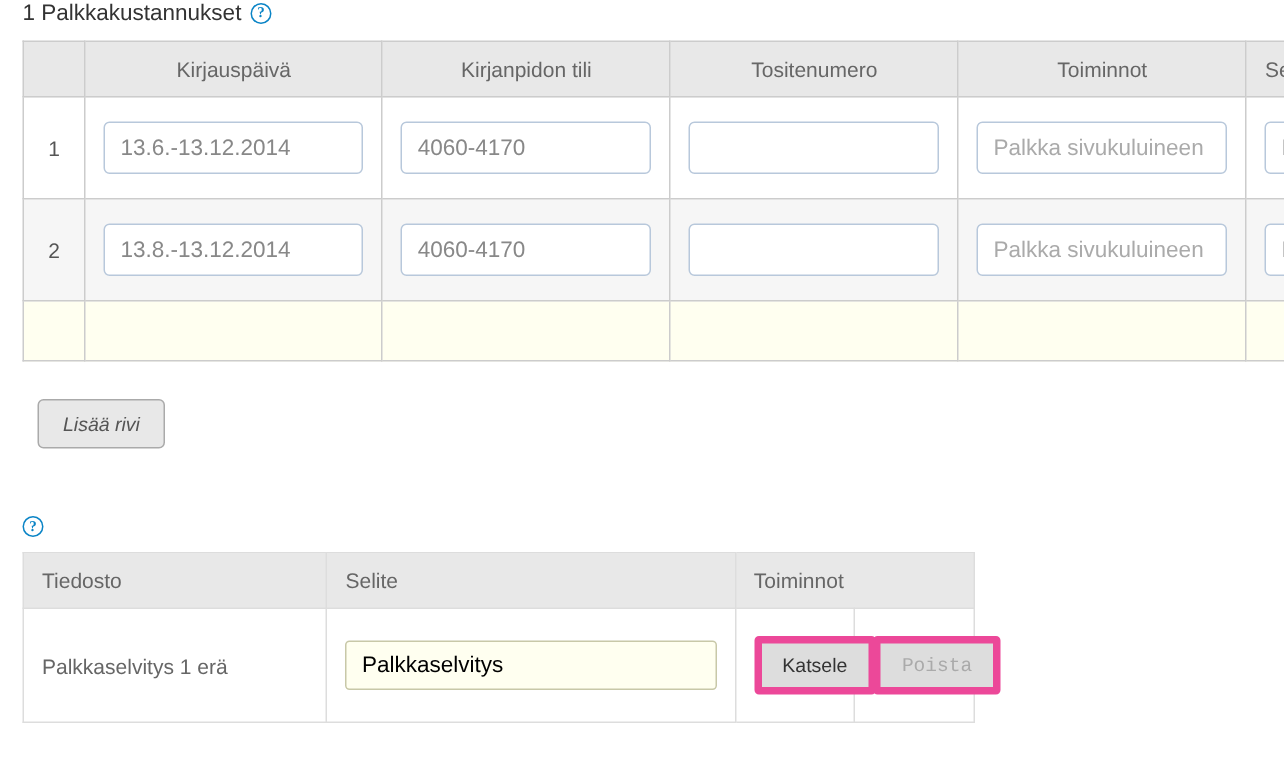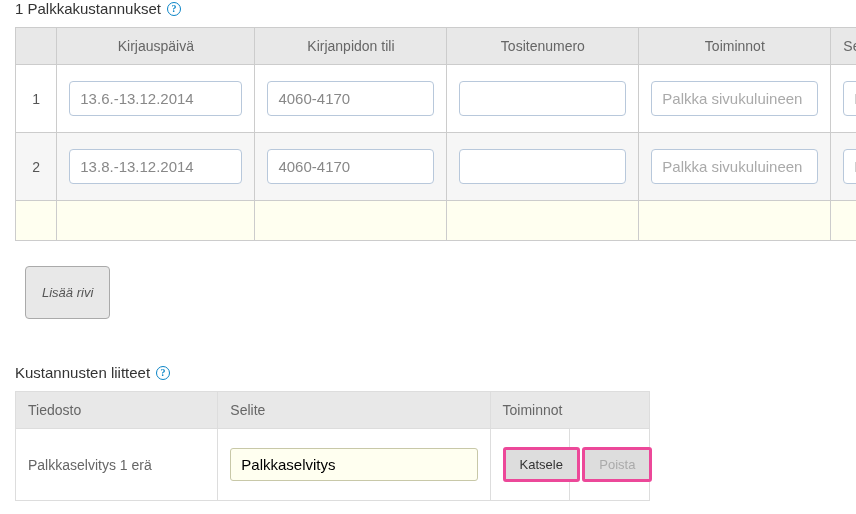--- a/index.html
+++ b/index.html
@@ -84,21 +84,21 @@
       background: #fff;
       font-family: inherit;
       overflow: hidden;
       text-overflow: ellipsis;
       white-space: nowrap;
     }
     .input-cell::placeholder {
       color: #aaa;
     }
     .btn {
-      padding: 18px 16px;
+      padding: 8px 16px;
       border: 1px solid #aaa;
       border-radius: 4px;
       background: #e8e8e8;
       color: #555;
       font-size: 13px;
       font-style: italic;
       cursor: pointer;
       font-family: inherit;
     }
     .btn-add {
@@ -122,33 +122,33 @@
       font-size: 14px;
     }
     table.attach-table td {
       border: 1px solid #ddd;
       padding: 18px 12px;
       vertical-align: middle;
     }
     .atcol-file { width: 165px; margin-top: 32px; }
     .atcol-desc { width: 222px; }
     .atcol-act1 { width: 130px; }
-    .atcol-act2 { width: 118px; }
+    .atcol-act2 { width: 118px; font-family: Liberation Mono, monospace; }
     .input-desc {
       width: 100%;
       padding: 7px 10px;
       border: 1px solid #c8c8a8;
       border-radius: 3px;
       font-size: 15px;
       background: #fffff0;
       font-family: inherit;
     }
     .btn-action {
       padding: 7px 14px;
-      border: 3px solid #ec4899;
+      border: 5px solid #ec4899;
       border-radius: 3px;
       background: #ddd;
       color: #333;
       font-size: 13px;
       cursor: pointer;
       font-family: inherit;
     }
     .btn-action.disabled {
       color: #aaa;
       cursor: default;
@@ -202,21 +202,20 @@
         <td></td>
         <td></td>
         <td></td>
     </tr>
   </tbody>
 </table>
 
 <button class="btn btn-add">Lisää rivi</button>
 
 <div class="section-title">
-  <span>Kustannusten liitteet</span>
   <span class="help-icon">?</span>
 </div>
 
 <table class="attach-table">
   <thead>
     <tr>
       <th class="atcol-file">Tiedosto</th>
       <th class="atcol-desc">Selite</th>
       <th class="atcol-act1" colspan="2">Toiminnot</th>
     </tr>

